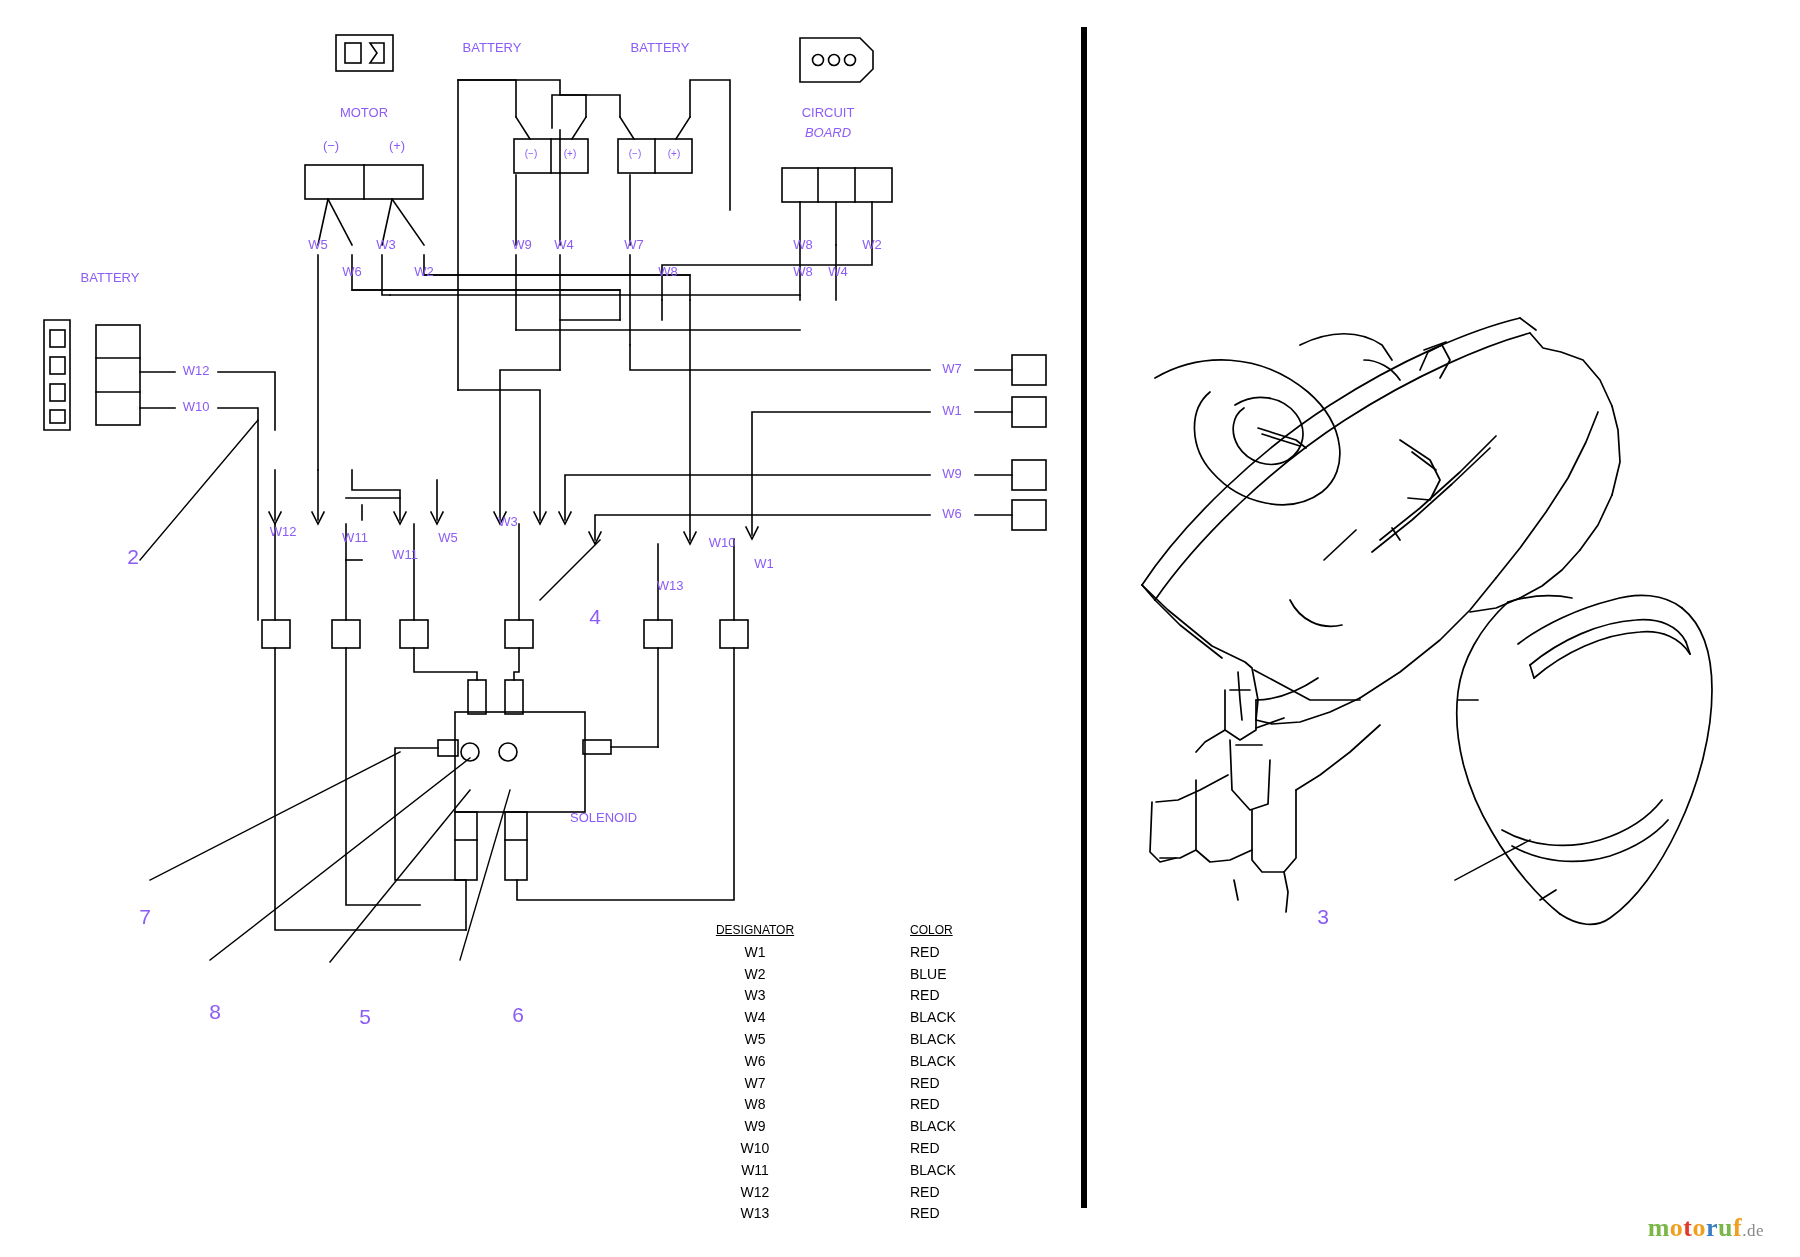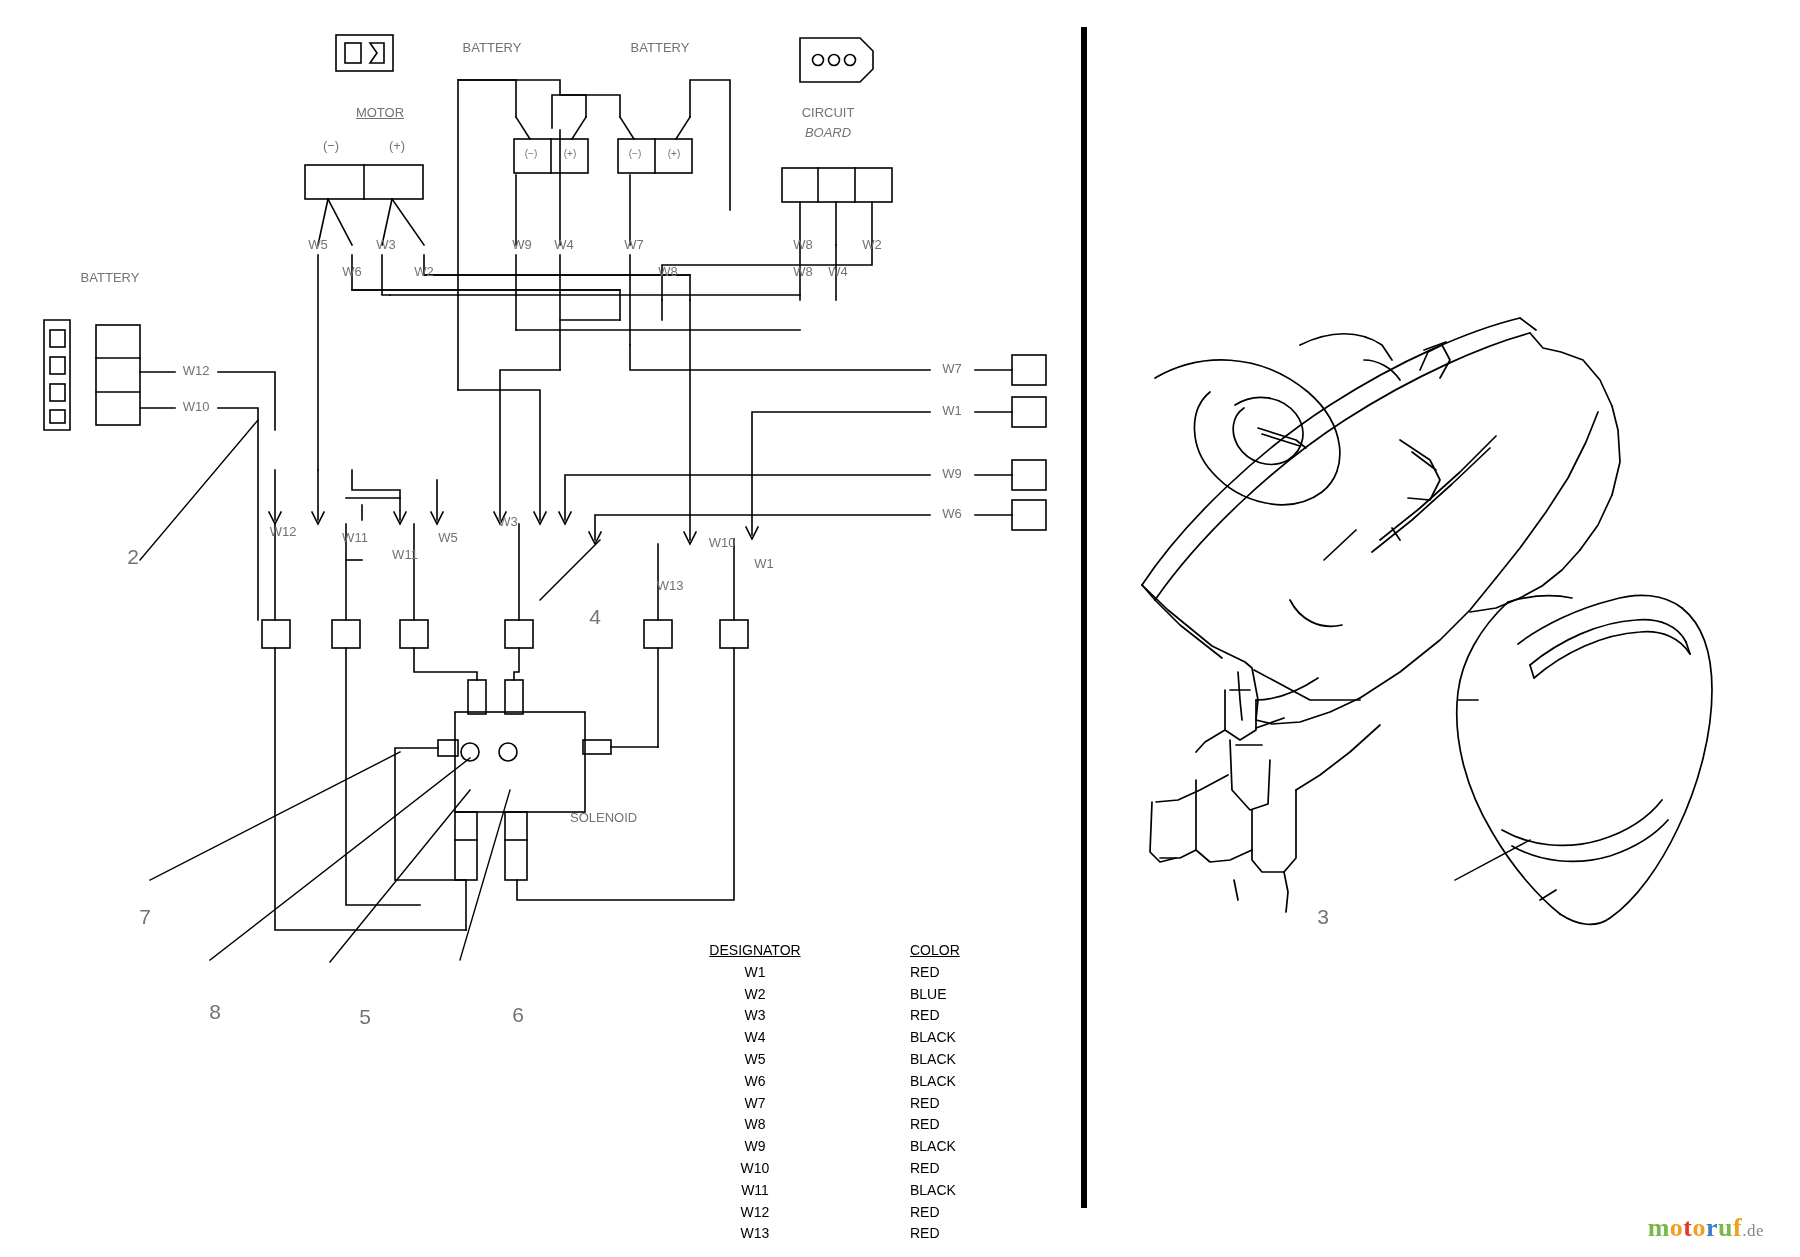--- a/index.html
+++ b/index.html
@@ -1,23 +1,23 @@
 <!DOCTYPE html>
 <html><head>
 <meta charset="utf-8">
 <style>
   html,body{margin:0;padding:0;background:#ffffff;}
   body{width:1800px;height:1257px;font-family:"Liberation Sans",sans-serif;color:#000;position:relative;overflow:hidden;}
   #stage{position:absolute;left:0;top:0;width:1800px;height:1257px;}
   svg{position:absolute;left:0;top:0;width:1800px;height:1257px;}
-  .lbl{position:absolute;font-size:13px;color:#737373;white-space:nowrap;}
+  .lbl{position:absolute;font-size:13px;color:#8b5cf6;white-space:nowrap;}
   .lbl.c{transform:translateX(-50%);}
   .big{font-size:21px;}
   .tbl{position:absolute;font-size:14px;}
-  .tbl .hdr{text-decoration:underline;font-size:14px;margin-top:20px;}
+  .tbl .hdr{text-decoration:underline;font-size:12px;}
   .col-des{position:absolute;left:690px;top:920px;width:130px;text-align:center;}
   .col-col{position:absolute;left:910px;top:920px;width:120px;text-align:left;}
   .row{height:21.8px;line-height:21.8px;font-size:14px;}
   .wm{position:absolute;right:36px;bottom:14px;font-size:26px;font-family:Liberation Serif, serif;letter-spacing:.5px;}
   .wm .m{color:#7ab648;font-weight:bold;}
   .wm .o{color:#f0a020;font-weight:bold;}
   .wm .t{color:#e03a28;font-weight:bold;}
   .wm .r{color:#3a7ec4;font-weight:bold;}
   .wm .u{color:#7ab648;font-weight:bold;}
   .wm .f{color:#f0a020;font-weight:bold;}
@@ -251,21 +251,21 @@
       <path d="M1530 665 L1534 678"></path>
       <path d="M1502 830 C1530 846 1566 850 1600 840 C1626 832 1648 818 1662 800"></path>
       <path d="M1512 846 C1540 862 1576 866 1610 856 C1634 848 1654 836 1668 820"></path>
       <path d="M1458 700 L1478 700"></path>
       <path d="M1540 900 L1556 890"></path>
     </g>
   </svg>
 
   <div class="lbl c" style="left:492px;top:40px;">BATTERY</div>
   <div class="lbl c" style="left:660px;top:40px;">BATTERY</div>
-  <div class="lbl c" style="left:380px;top:105px;text-decoration:underline;">MOTOR</div>
+  <div class="lbl c" style="left:364px;top:105px;">MOTOR</div>
   <div class="lbl c" style="left:828px;top:105px;text-align:right;">CIRCUIT</div>
   <div class="lbl c" style="left:828px;top:125px;font-style:italic;">BOARD</div>
   <div class="lbl c" style="left:110px;top:270px;">BATTERY</div>
   <div class="lbl" style="left:570px;top:810px;">SOLENOID</div>
 
   <div class="lbl c" style="left:331px;top:138px;">(−)</div>
   <div class="lbl c" style="left:397px;top:138px;">(+)</div>
   <div class="lbl c" style="left:531px;top:148px;font-size:10px;">(−)</div>
   <div class="lbl c" style="left:570px;top:148px;font-size:10px;">(+)</div>
   <div class="lbl c" style="left:635px;top:148px;font-size:10px;">(−)</div>

